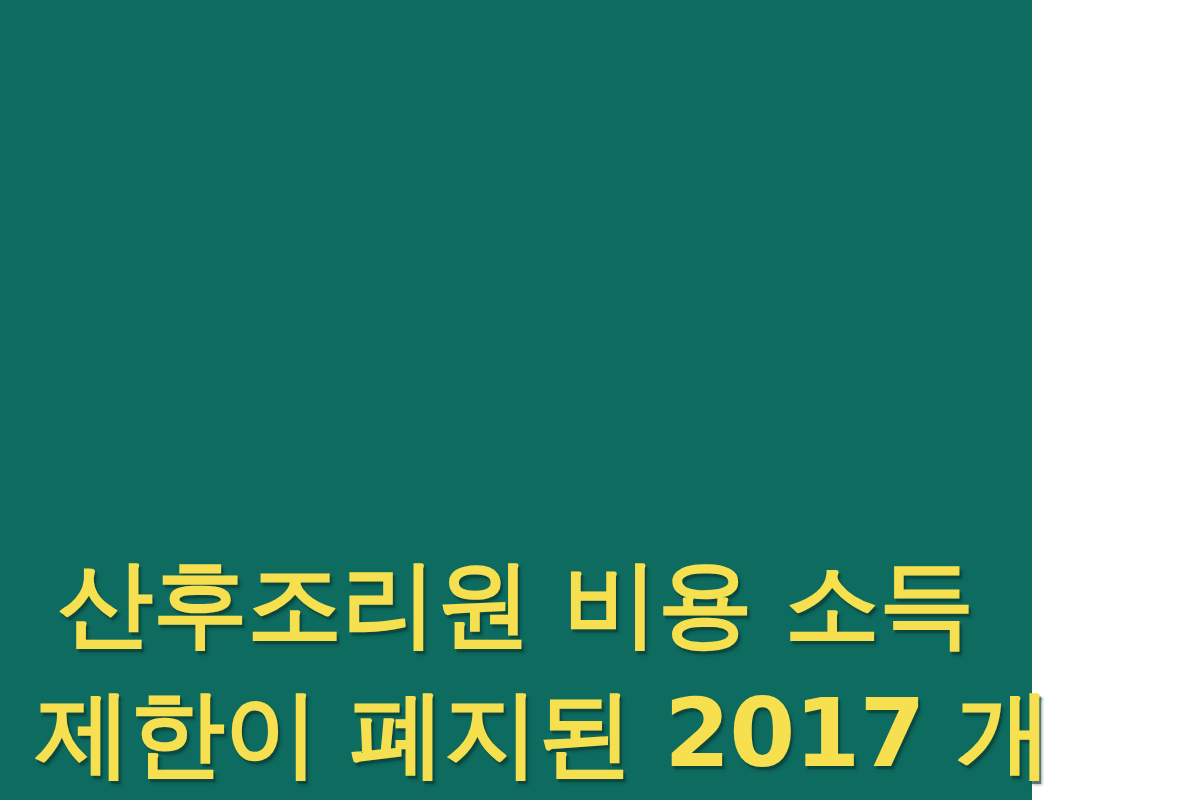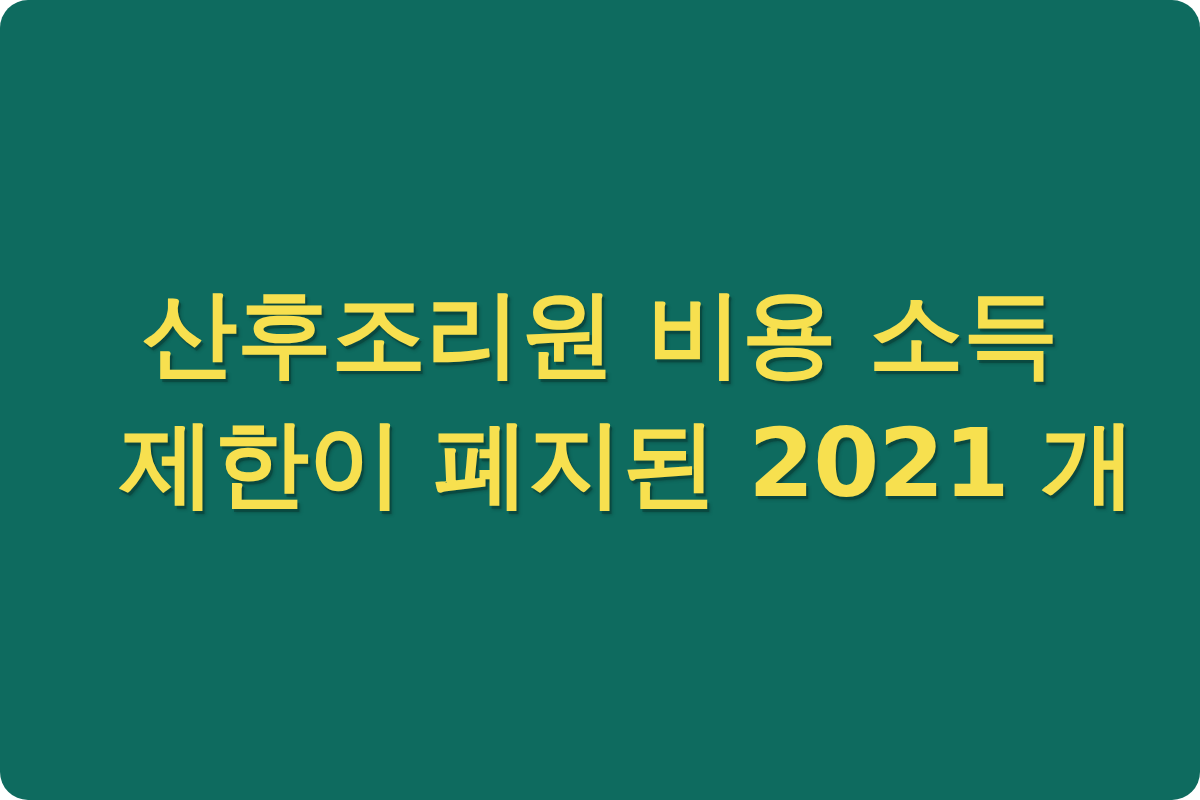--- a/index.html
+++ b/index.html
@@ -12,27 +12,26 @@
     width: 1200px;
     height: 800px;
     overflow: hidden;
     font-family: "DejaVu Sans", "Liberation Sans", sans-serif;
   }
 
   
   .thumbnail-card {
     position: relative;
     box-sizing: border-box;
-    width: 1200px;
+    width: 1032px;
     height: 800px;
     background-color: #0e6b5f;
     display: flex;
-    align-items: center;
+    align-items: flex-end;
     justify-content: center;
-    border-radius: 28px;
   }
 
   
   .headline-block {
     box-sizing: border-box;
     width: 960px;
     margin: 0 auto;
     padding: 0;
     text-align: center;
     
@@ -60,18 +59,18 @@
 </style>
 </head>
 <body>
 
 <div class="thumbnail-card">
 
   <div class="headline-block">
 
     <span class="headline-line line-1">산후조리원 비용 소득</span>
 
-    <span class="headline-line line-2">제한이 폐지된 2021 개</span>
+    <span class="headline-line line-2">제한이 폐지된 2017 개</span>
 
 
   </div>
 
 </div>
 
 </body></html>

